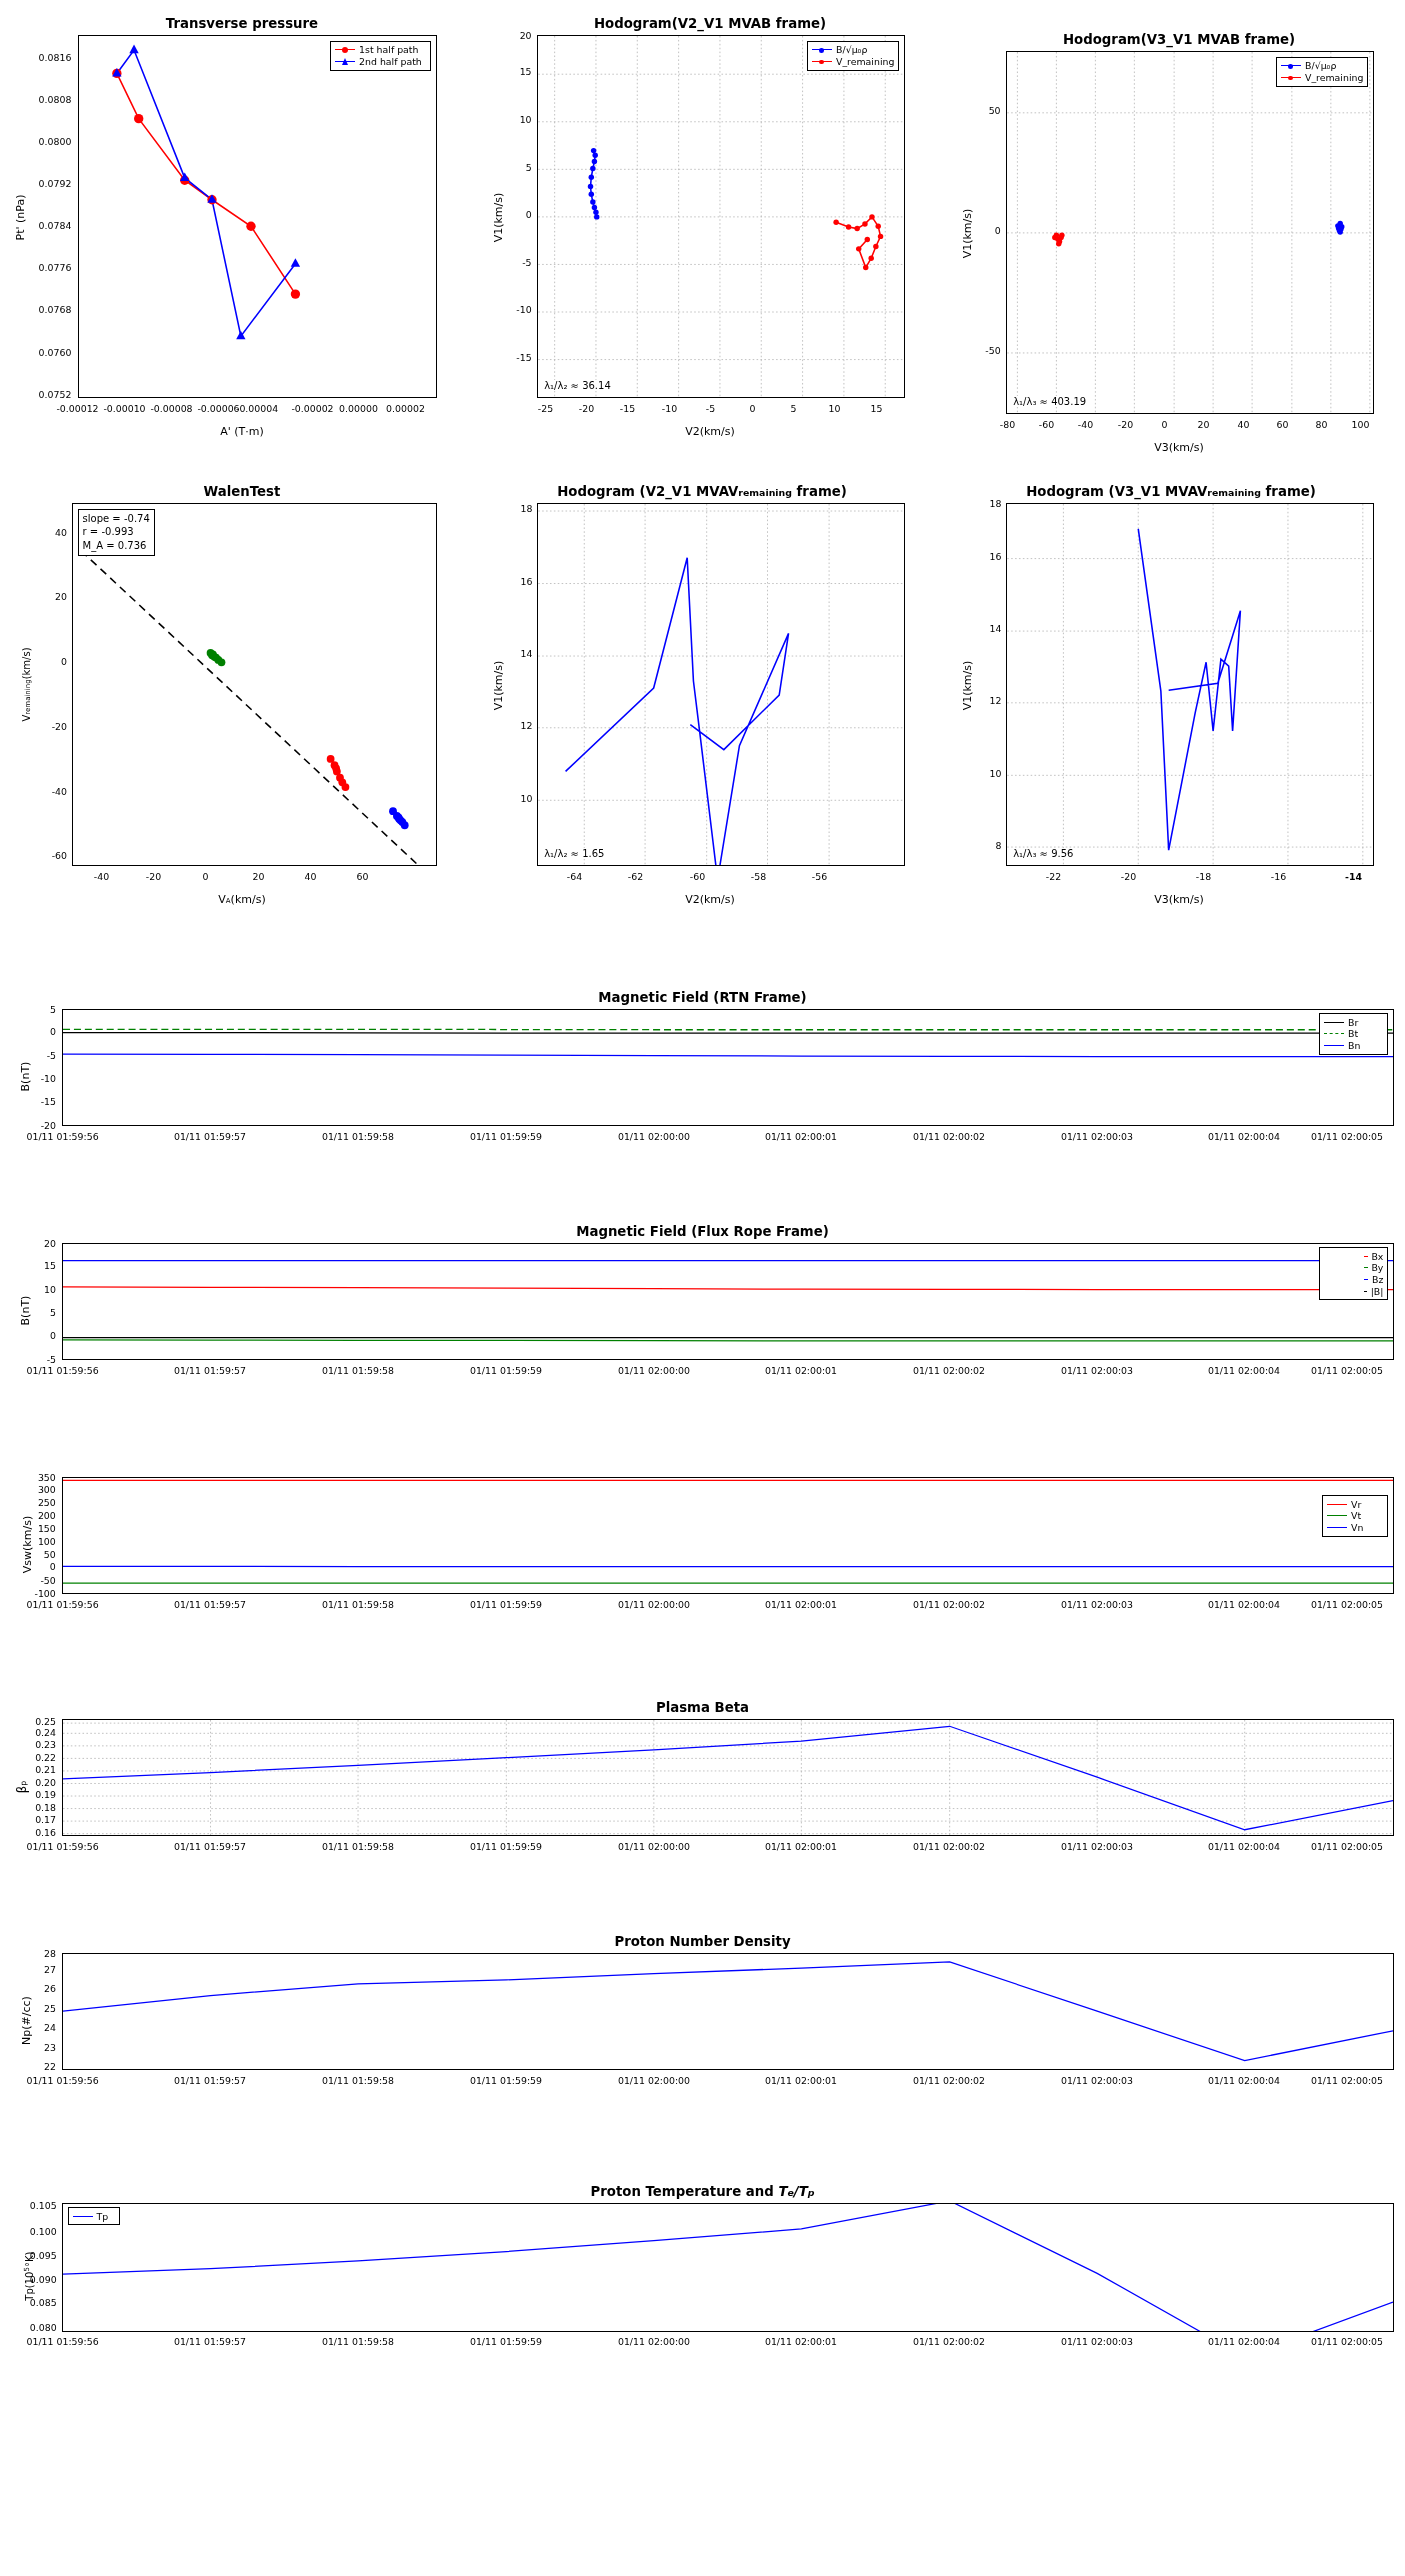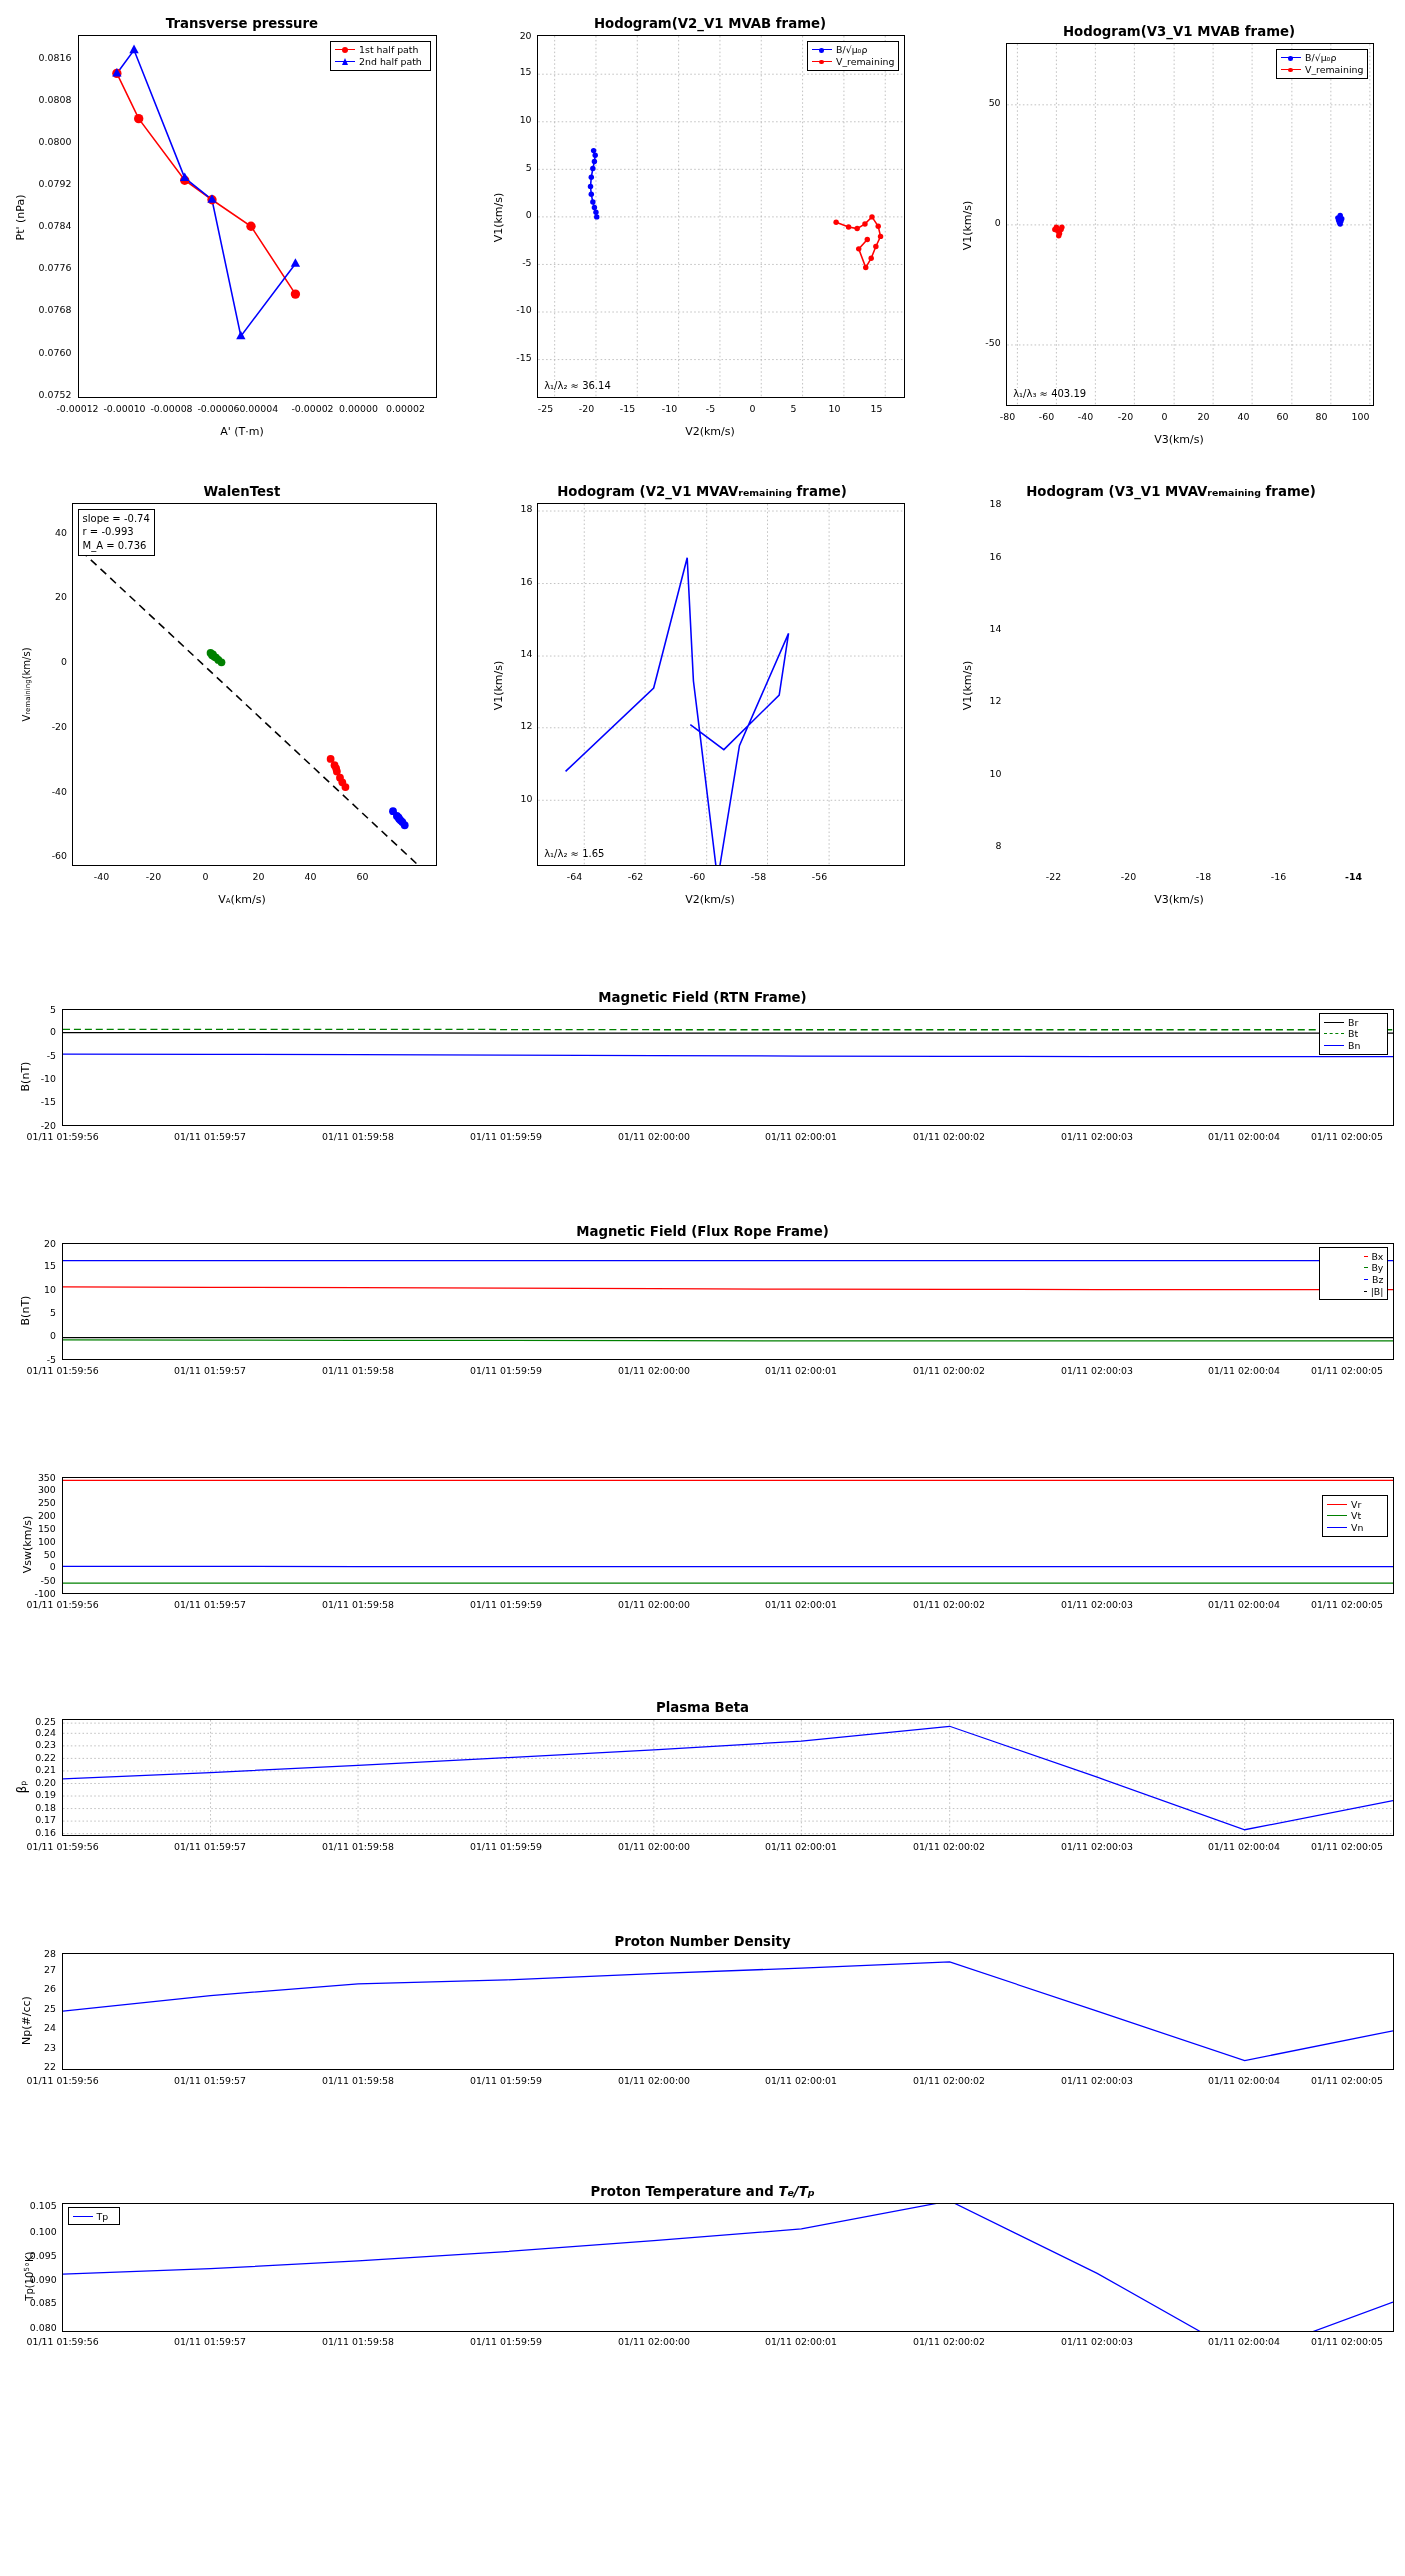--- a/index.html
+++ b/index.html
@@ -175,21 +175,21 @@
     <div class="tick xtick" style="left:103px;top:403px;width:31px;">-20</div>
     <div class="tick xtick" style="left:144px;top:403px;width:31px;">-15</div>
     <div class="tick xtick" style="left:186px;top:403px;width:31px;">-10</div>
     <div class="tick xtick" style="left:227px;top:403px;width:31px;">-5</div>
     <div class="tick xtick" style="left:269px;top:403px;width:31px;">0</div>
     <div class="tick xtick" style="left:310px;top:403px;width:31px;">5</div>
     <div class="tick xtick" style="left:351px;top:403px;width:31px;">10</div>
     <div class="tick xtick" style="left:393px;top:403px;width:31px;">15</div>
   </div>
 
-  <div class="panel" style="left:937px;top:8px;width:468px;height:453px;">
+  <div class="panel" style="left:937px;top:16px;width:468px;height:453px;">
     <div class="ptitle" style="left:47px;top:15.6px;width:390px;">Hodogram(V3_V1 MVAB frame)</div>
     <div class="ylabel" style="left:-4.7px;top:211px;width:70px;text-align:center;transform:rotate(-90deg);">V1(km/s)</div>
     <div class="xlabel" style="left:125px;top:425px;width:234px;">V3(km/s)</div>
 
     <div class="plotbox" style="left:69px;top:35px;width:368px;height:363px;">
       <svg width="367" height="361" viewBox="0 0 470 463">
         <g stroke="#b0b0b0" stroke-width="1" stroke-dasharray="2,3">
           <line x1="13" y1="0" x2="13" y2="463"></line>
             <line x1="63" y1="0" x2="63" y2="463"></line>
           <line x1="113" y1="0" x2="113" y2="463"></line>
@@ -351,20 +351,39 @@
     <div class="tick xtick" style="left:214px;top:403px;width:31px;">-60</div>
     <div class="tick xtick" style="left:275px;top:403px;width:31px;">-58</div>
     <div class="tick xtick" style="left:336px;top:403px;width:31px;">-56</div>
   </div>
 
   <div class="panel" style="left:937px;top:468px;width:468px;height:453px;">
     <div class="ptitle" style="left:31px;top:15.6px;width:406px;">Hodogram (V3_V1 MVAV<span style="font-size:9.4px;">remaining</span> frame)</div>
     <div class="ylabel" style="left:-4.7px;top:211px;width:70px;text-align:center;transform:rotate(-90deg);">V1(km/s)</div>
     <div class="xlabel" style="left:125px;top:425px;width:234px;">V3(km/s)</div>
 
+    <div class="plotbox" style="left:69px;top:35px;width:368px;height:363px;">
+      <svg width="367" height="361" viewBox="0 0 470 463">
+        <g stroke="#b0b0b0" stroke-width="1" stroke-dasharray="2,3">
+          <line x1="72" y1="0" x2="72" y2="463"></line>
+            <line x1="168" y1="0" x2="168" y2="463"></line>
+          <line x1="264" y1="0" x2="264" y2="463"></line>
+            <line x1="360" y1="0" x2="360" y2="463"></line>
+          <line x1="456" y1="0" x2="456" y2="463"></line>
+          <line x1="0" y1="440" x2="470" y2="440"></line>
+            <line x1="0" y1="348" x2="470" y2="348"></line>
+          <line x1="0" y1="255" x2="470" y2="255"></line>
+            <line x1="0" y1="163" x2="470" y2="163"></line>
+          <line x1="0" y1="70" x2="470" y2="70"></line>
+            <line x1="0" y1="-22" x2="470" y2="-22"></line>
+        </g>
+        <polyline points="168,32 197,240 207,444 241,268 255,203 264,291 274,199 284,208 289,291 299,137 270,230 207,239" fill="none" stroke="#0000ff" stroke-width="2"></polyline>
+      </svg>
+      <div class="annot" style="left:6.2px;bottom:6.2px;">λ₁/λ₃ ≈ 9.56</div>
+    </div>
 
     <div class="tick ytick" style="left:23.4px;top:372px;width:41px;">8</div>
     <div class="tick ytick" style="left:23.4px;top:300px;width:41px;">10</div>
     <div class="tick ytick" style="left:23.4px;top:227px;width:41px;">12</div>
     <div class="tick ytick" style="left:23.4px;top:155px;width:41px;">14</div>
     <div class="tick ytick" style="left:23.4px;top:83px;width:41px;">16</div>
     <div class="tick ytick" style="left:23.4px;top:30px;width:41px;">18</div>
 
     <div class="tick xtick" style="left:101px;top:403px;width:31px;">-22</div>
     <div class="tick xtick" style="left:176px;top:403px;width:31px;">-20</div>

